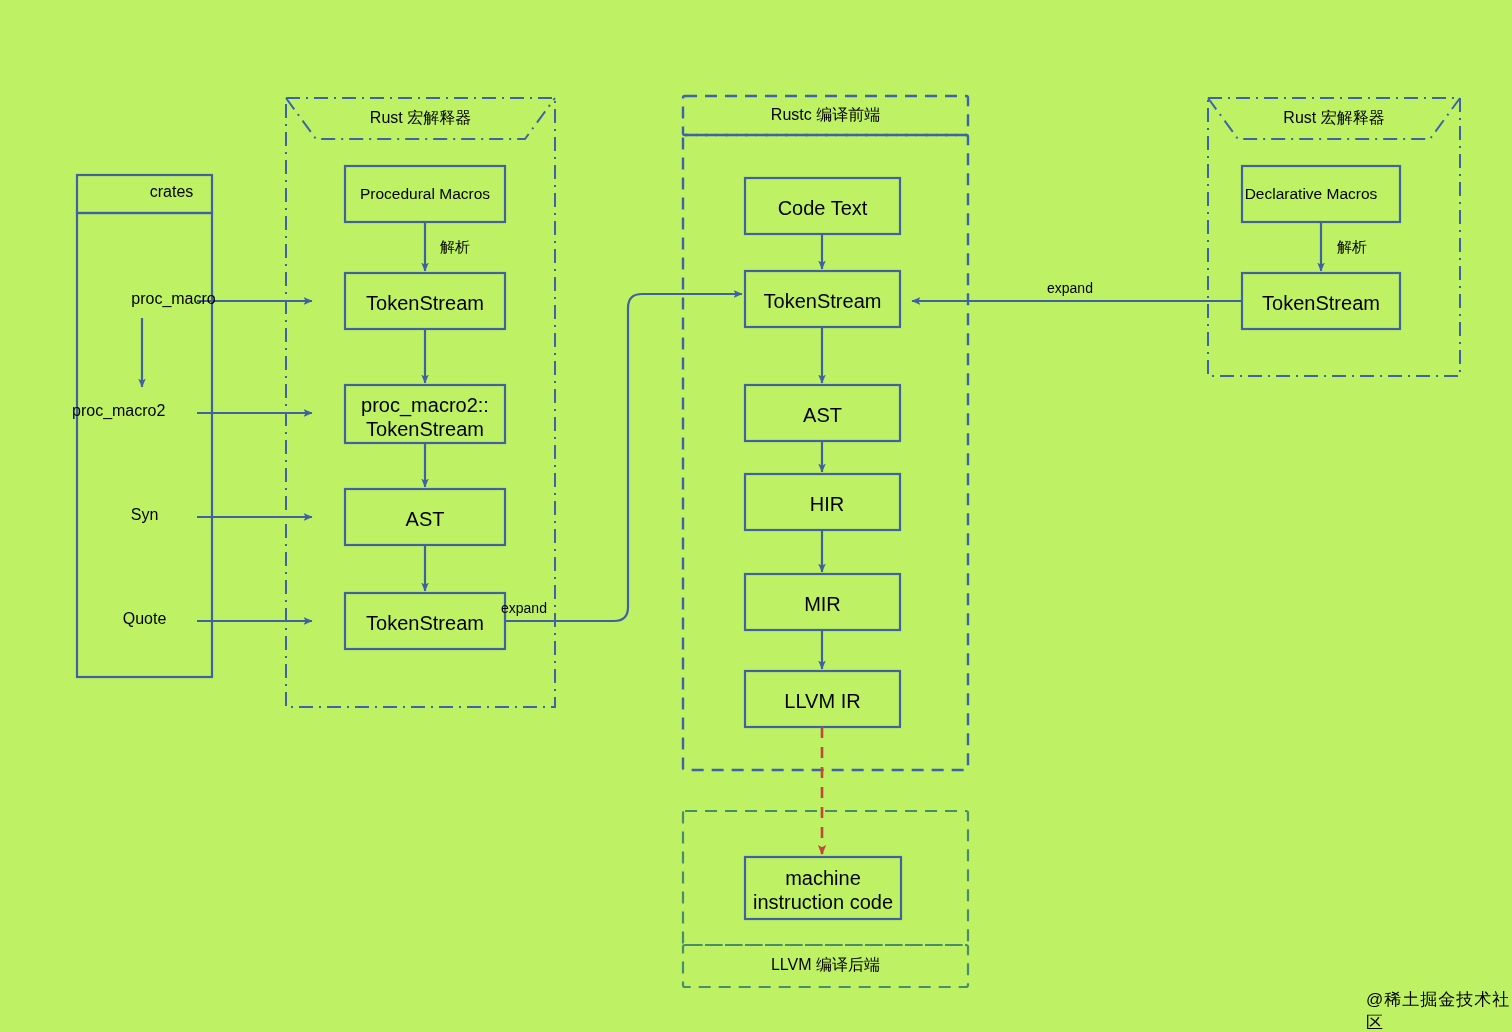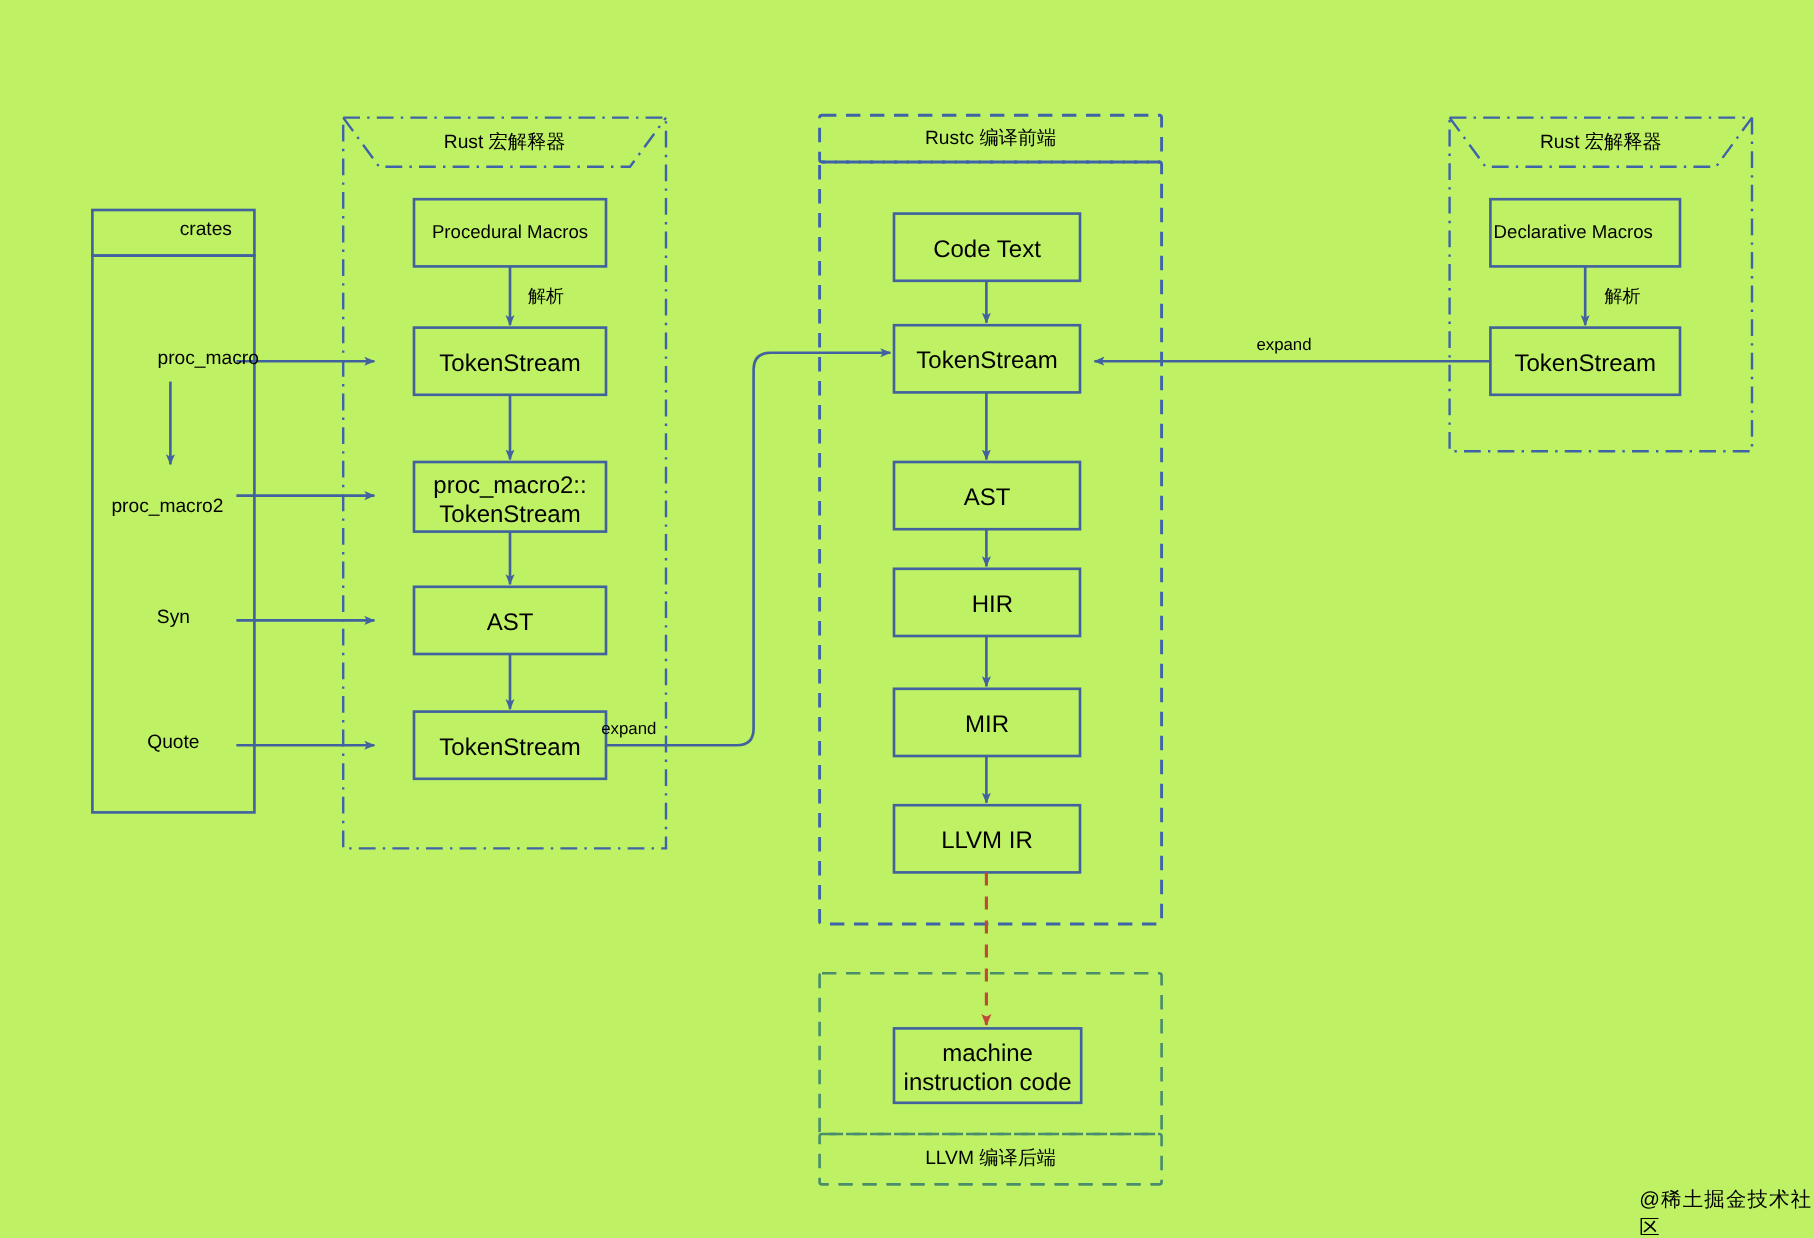--- a/index.html
+++ b/index.html
@@ -127,21 +127,21 @@
 <div style="position:absolute;left:683px;top:955px;width:285px;text-align:center;">
   <span class="grp-title-green">LLVM 编译后端</span>
 </div>
 
 <div style="position:absolute;left:77px;top:183px;width:135px;text-align:center;padding-left:27px;">
   <span class="crate-label">crates</span>
 </div>
 <div style="position:absolute;left:77px;top:290px;width:135px;text-align:center;padding-left:29px;">
   <span class="crate-label">proc_macro</span>
 </div>
-<div style="position:absolute;left:72px;top:402px;width:135px;text-align:center;margin-top:12px;">
+<div style="position:absolute;left:72px;top:402px;width:135px;">
   <span class="crate-label">proc_macro2</span>
 </div>
 <div style="position:absolute;left:77px;top:506px;width:135px;text-align:center;">
   <span class="crate-label">Syn</span>
 </div>
 <div style="position:absolute;left:77px;top:610px;width:135px;text-align:center;">
   <span class="crate-label">Quote</span>
 </div>
 
 <div style="position:absolute;left:345px;top:185px;width:160px;text-align:center;">

